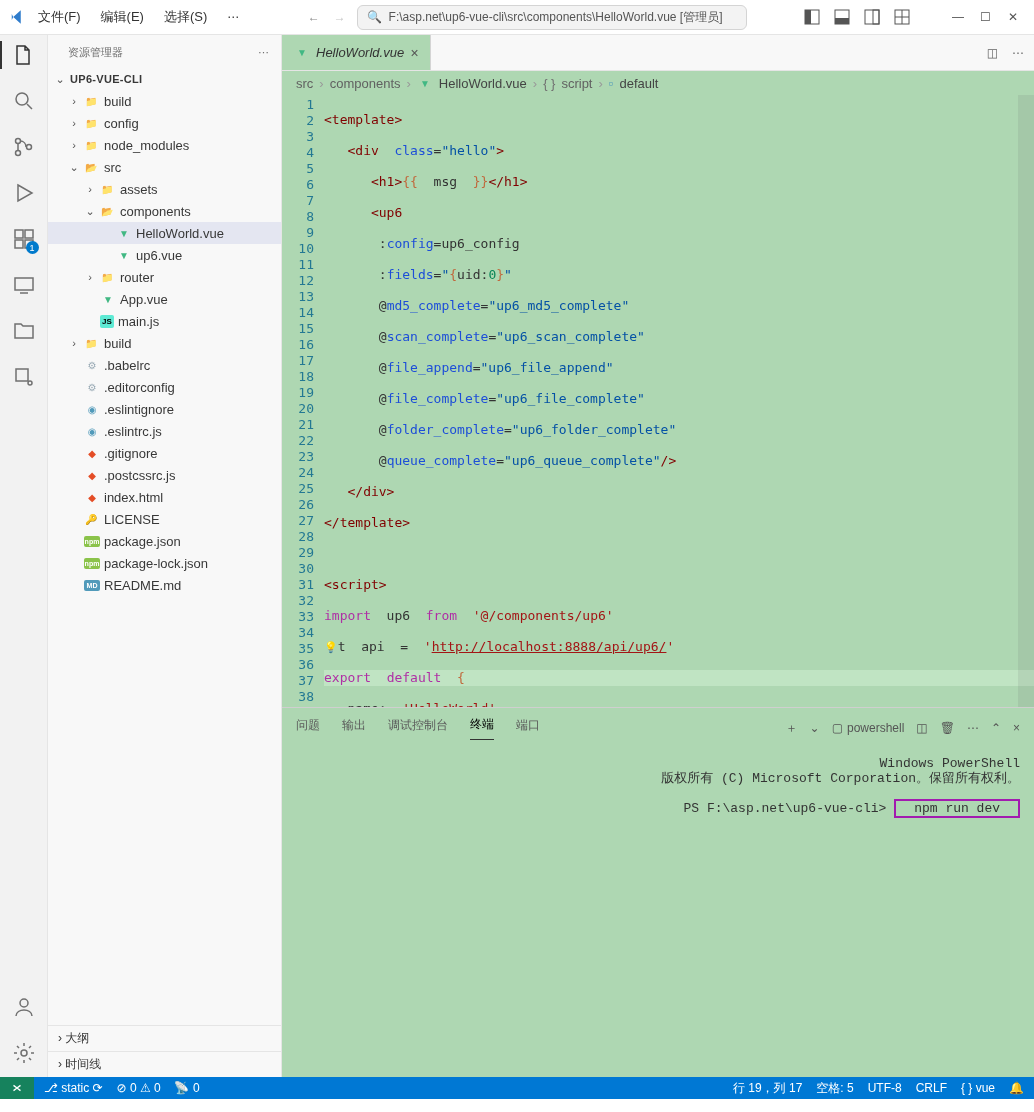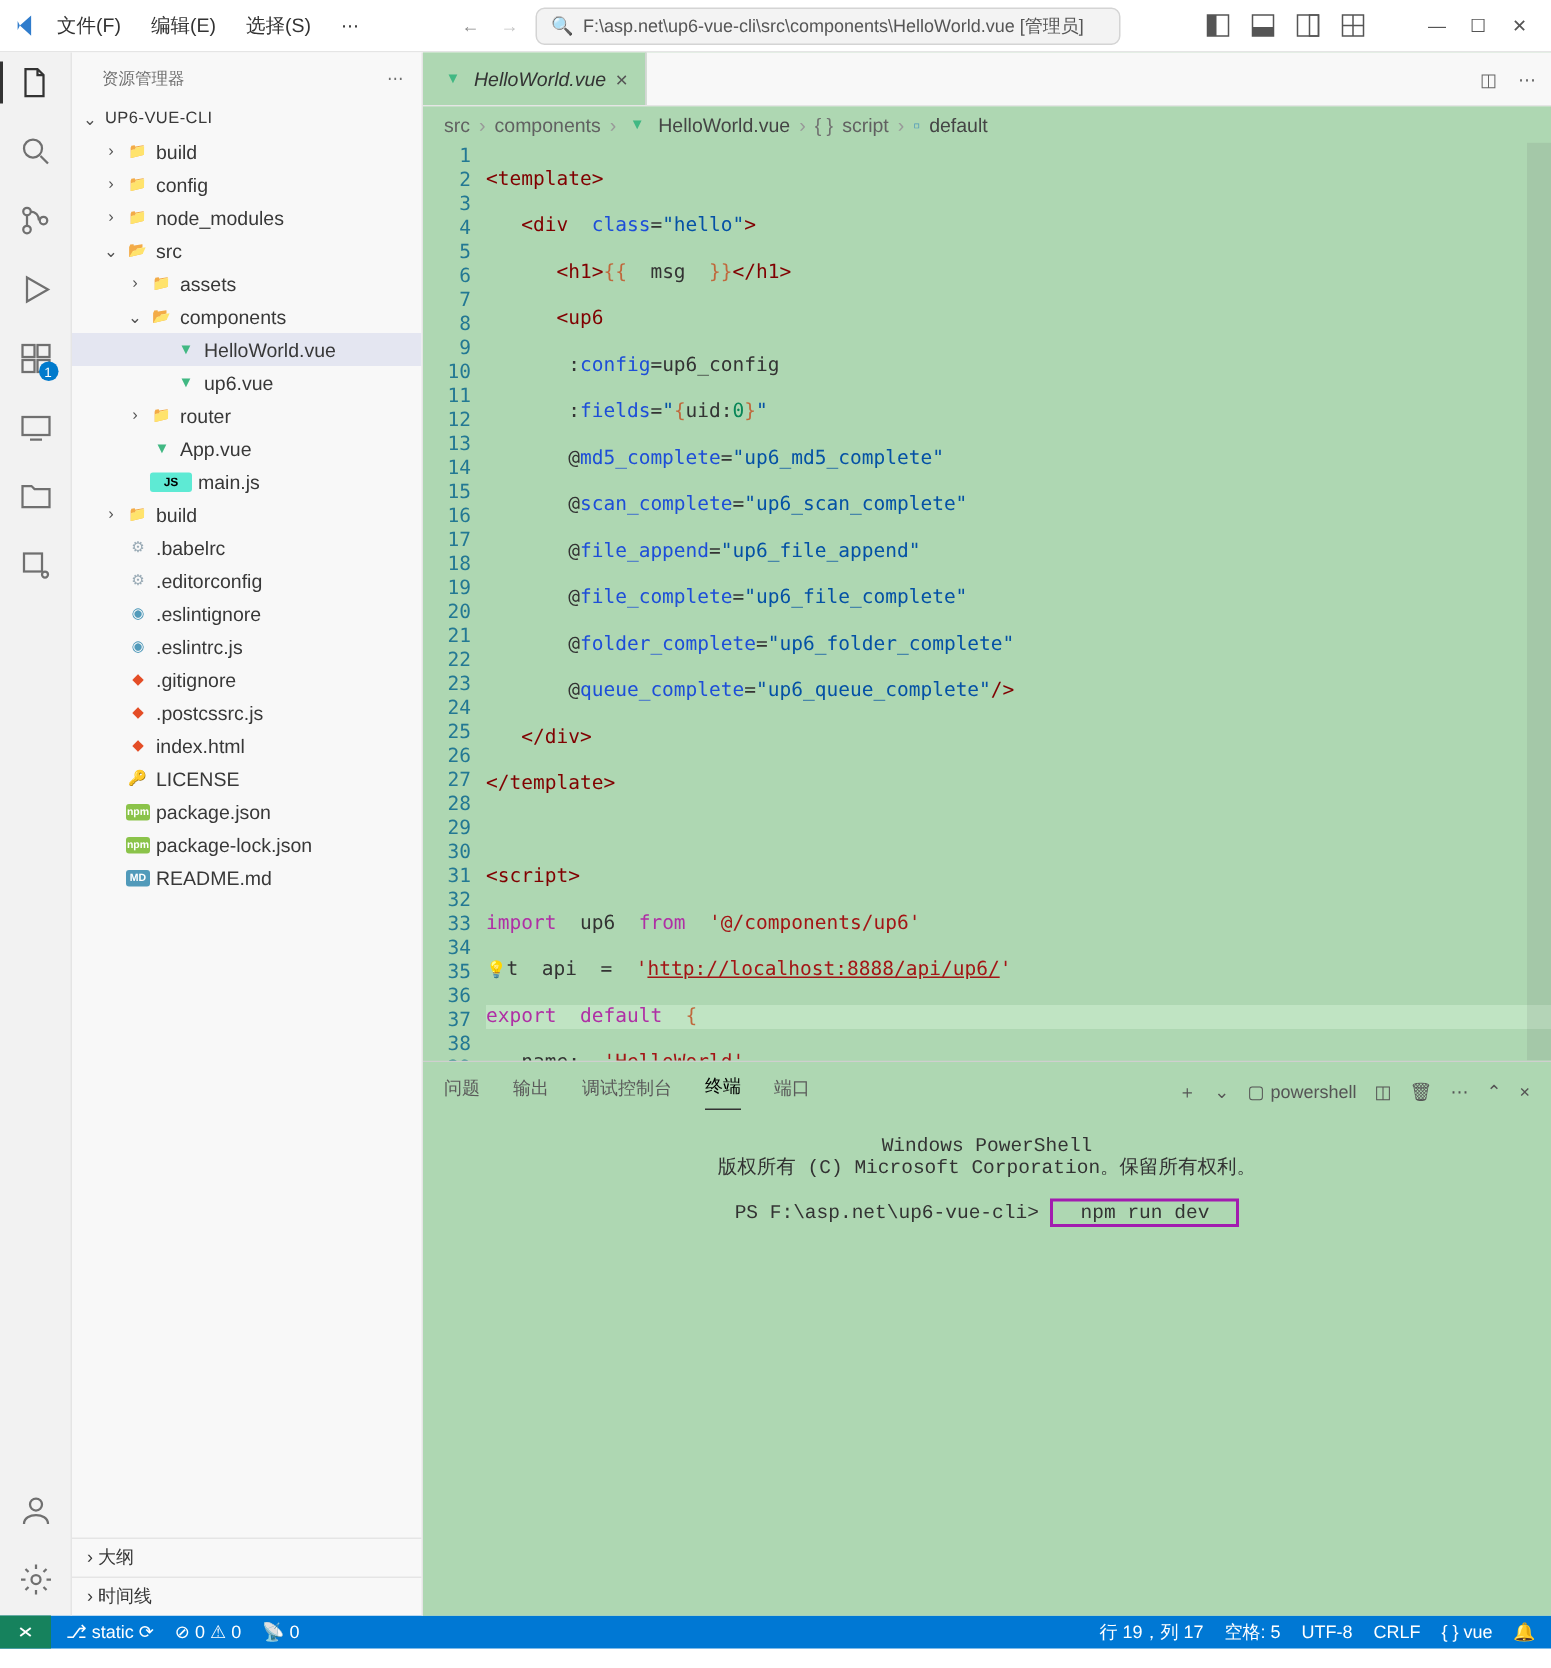--- a/index.html
+++ b/index.html
@@ -25,21 +25,21 @@
 .sidebar { width:234px; background:#f8f8f8; display:flex; flex-direction:column; border-right:1px solid #e5e5e5;}
 .side-header { padding:10px 12px 8px 20px; font-size:11px; color:#6f6f6f; display:flex; justify-content:space-between; align-items:center;}
 .tree { flex:1; overflow:auto; font-size:13px;}
 .tree-row { display:flex; align-items:center; gap:4px; padding:2px 0 2px 10px; cursor:pointer; height:22px;}
 .tree-row.selected { background:#e4e6f1;}
 .tree-row .chev { width:12px; text-align:center; color:#555; font-size:11px;}
 .tree-row .label { color:#383838;}
 .f-ico { width:16px; height:16px; display:flex; align-items:center; justify-content:center; font-size:10px;}
 .folder { color:#c09553;}
 .vue-ico { color:#41b883;}
-.js-ico { background:#5eead4; color:#000; font-weight:bold; font-size:8px; border-radius:2px; width:28px; height:13px; text-align:right; line-height:13px;}
+.js-ico { background:#5eead4; color:#000; font-weight:bold; font-size:8px; border-radius:2px; width:14px; height:13px; text-align:right; line-height:13px;}
 .generic-ico { color:#519aba;}
 .cfg-ico { color:#99aab5;}
 .red-ico { color:#e44d26;}
 .md-ico { background:#519aba; color:#fff; font-size:7px; font-weight:bold; border-radius:2px; width:18px; height:11px; text-align:center; line-height:11px;}
 .collapse-sec { border-top:1px solid #e5e5e5; padding:4px 10px; font-size:12px; color:#383838; cursor:pointer;}
 .main { flex:1; display:flex; flex-direction:column; background:#aed7b2;}
 .tabs { height:36px; display:flex; background:#f8f8f8; border-bottom:1px solid #e5e5e5; align-items:center;}
 .tab { display:flex; align-items:center; gap:6px; padding:0 12px; height:35px; background:#aed7b2; border-right:1px solid #d4d4d4; font-size:13px; font-style:italic; color:#333;}
 .tab .close { cursor:pointer; font-size:14px; color:#555;}
 .tabs-right { margin-left:auto; display:flex; gap:14px; padding-right:10px; color:#666;}
@@ -63,21 +63,21 @@
 .t-darkred { color:#a31515;}
 .t-bulb { color:#dd9700; font-size:11px;}
 .minimap { position:absolute; right:0; top:0; width:16px; height:100%; background:rgba(100,100,100,0.12);}
 .panel { border-top:1px solid #cfcfcf; background:#aed7b2; display:flex; flex-direction:column; height:370px;}
 .panel-tabs { display:flex; padding:8px 14px 0; gap:22px; font-size:12px; align-items:center;}
 .p-tab { color:#5a5a5a; padding-bottom:6px; cursor:pointer;}
 .p-tab.active { color:#000; border-bottom:1px solid #333;}
 .panel-right { margin-left:auto; display:flex; gap:12px; align-items:center; color:#555;}
 .dd { display:flex; align-items:center; gap:4px;}
 .term { padding:16px 14px; font-family: Consolas, "Courier New", monospace; font-size:13px; color:#333; flex:1;}
-.term .tline { line-height:15px; text-align:center;}
+.term .tline { line-height:15px; text-align:right;}
 .cmd-hl { border:2px solid #a21caf; padding:0 18px;}
 .statusbar { height:22px; background:#0078d4; color:#fff; display:flex; align-items:center; font-size:12px;}
 .sb-remote { background:#16825d; height:22px; width:34px; display:flex; align-items:center; justify-content:center;}
 .sb-left, .sb-right { display:flex; align-items:center; gap:14px; padding:0 10px;}
 .sb-right { margin-left:auto;}
 .chev::before { font-family: inherit;}
 svg { display:block; }
 </style>
 </head>
 <body>
@@ -194,21 +194,21 @@
   </div>
 
   <div class="sidebar">
     <div class="side-header">
       <span>资源管理器</span>
       <span>⋯</span>
     </div>
     <div class="tree">
       <div class="tree-row" style="padding-left:6px">
           <span class="chev">⌄</span>
-          <b class="label" style="font-weight:400;font-size:11px;letter-spacing:.3px">UP6-VUE-CLI</b>
+          <b class="label" style="font-weight:700;font-size:11px;letter-spacing:.3px">UP6-VUE-CLI</b>
         </div>
       <div class="tree-row" style="padding-left:20px">
           <span class="chev">›</span>
           <span class="f-ico folder">📁</span>
           <span class="label">build</span>
         </div>
       <div class="tree-row" style="padding-left:20px">
           <span class="chev">›</span>
           <span class="f-ico folder">📁</span>
           <span class="label">config</span>

